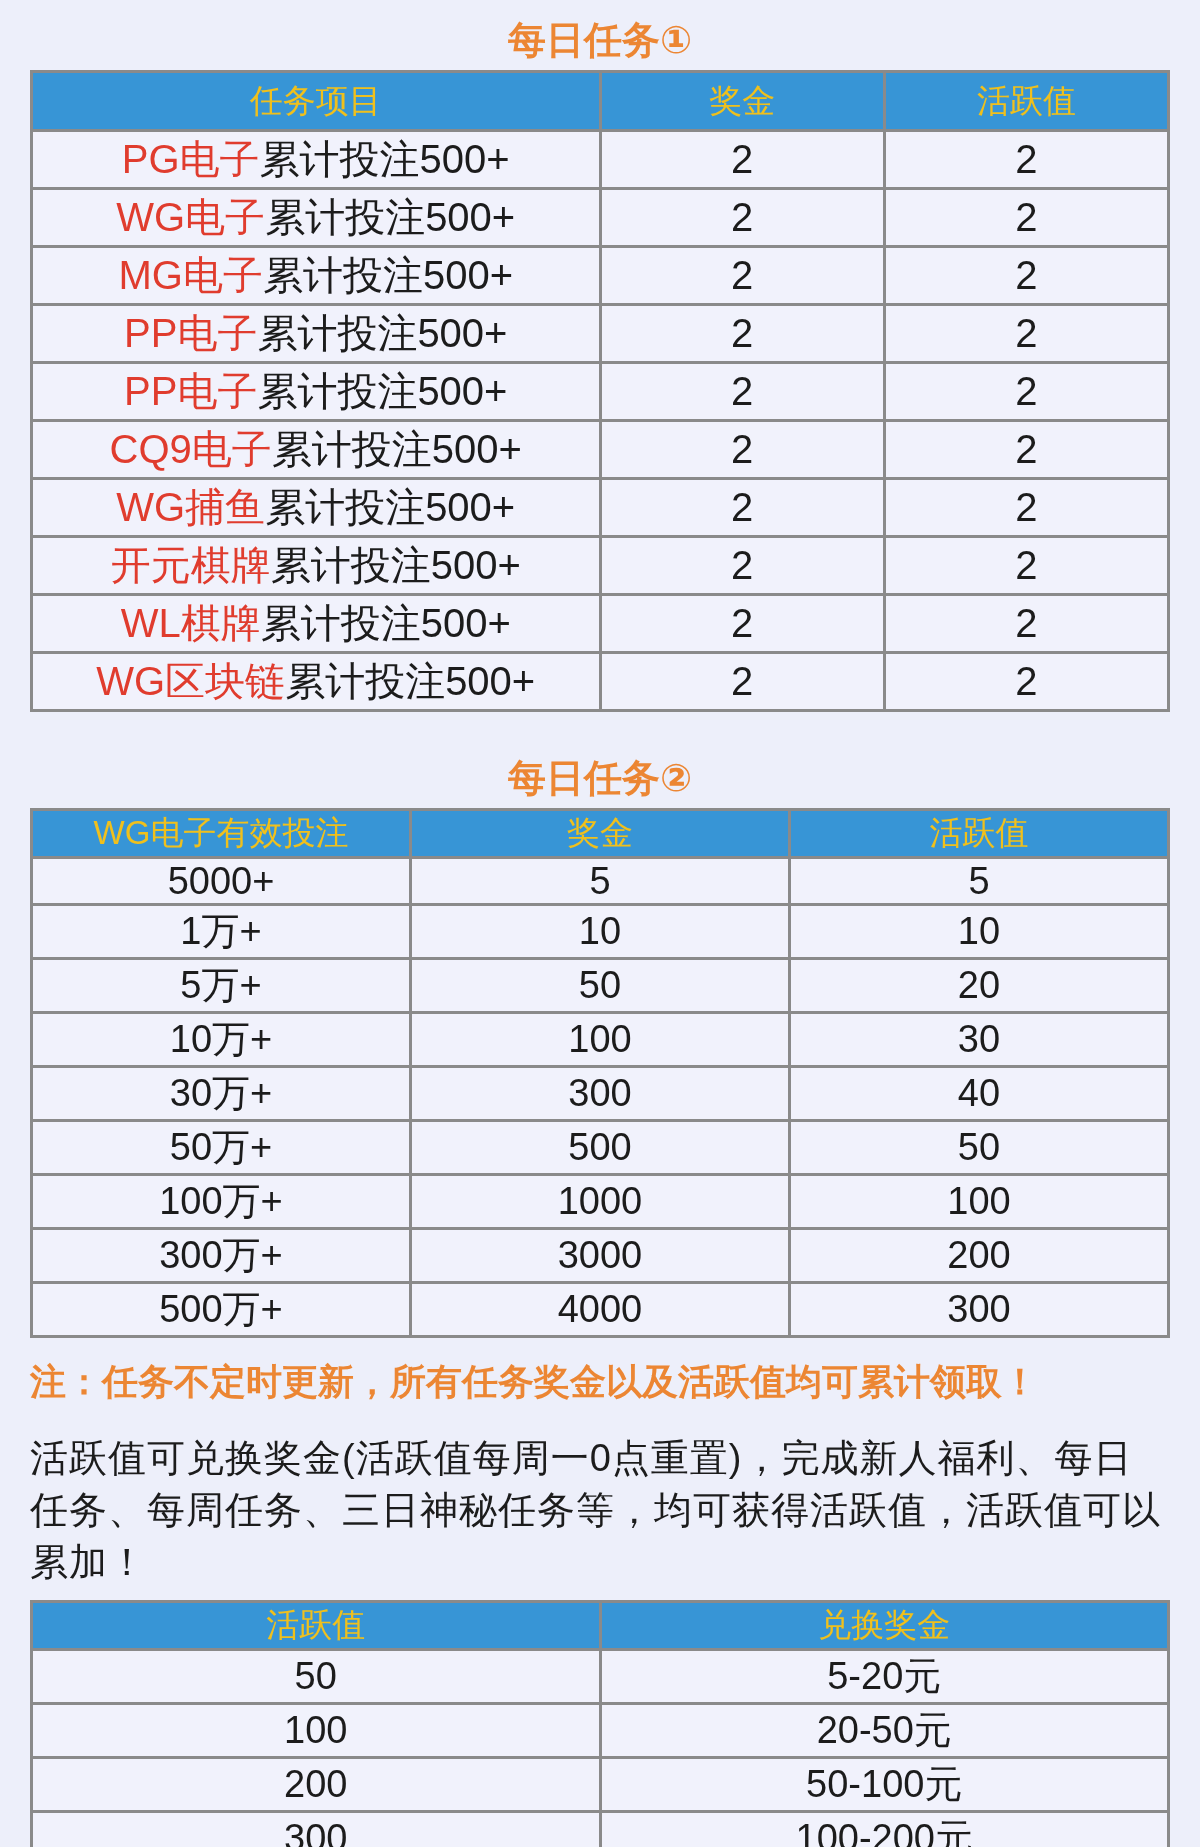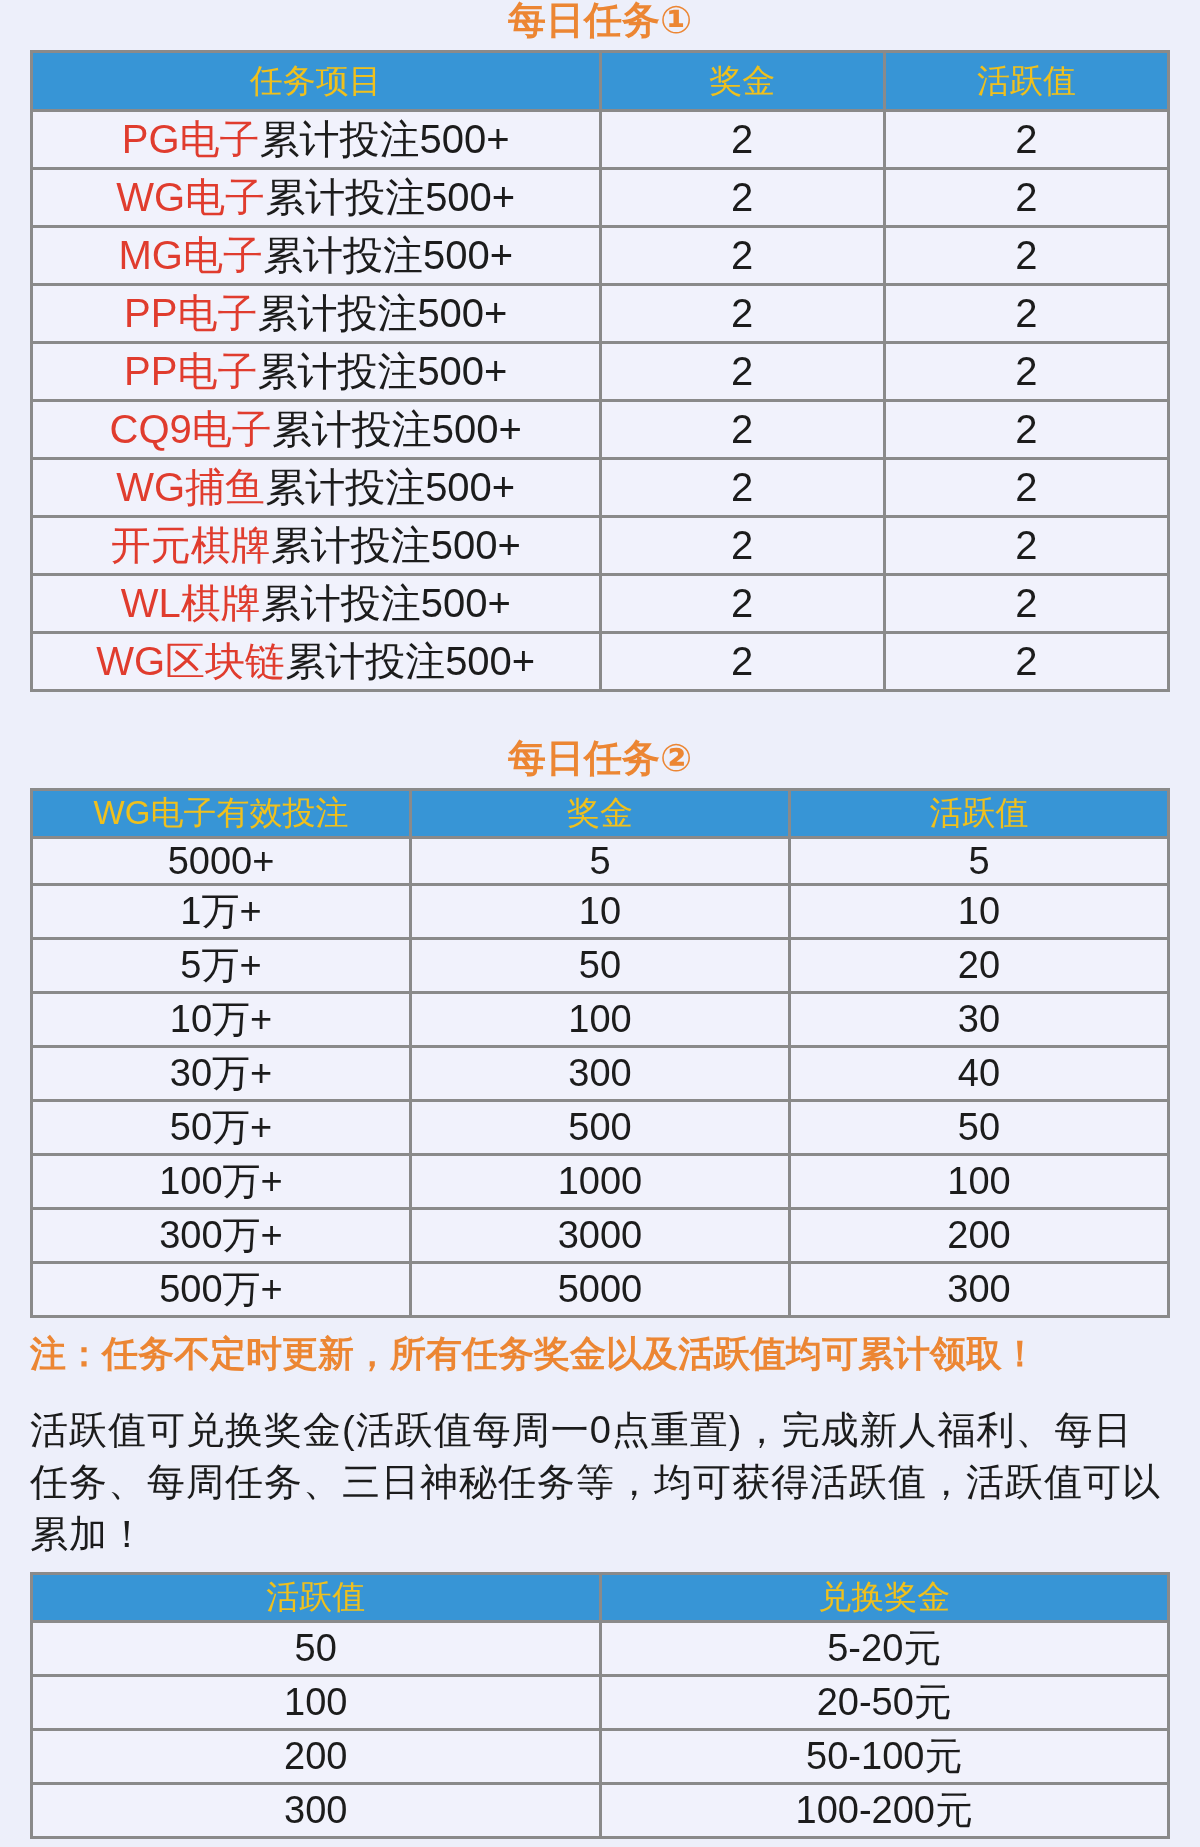--- a/index.html
+++ b/index.html
@@ -10,20 +10,21 @@
   }
   body { height: 1847px; overflow: hidden; }
   .page { padding: 0 30px 40px 30px; }
 
   .sec-title {
     text-align: center;
     color: #ec8633;
     font-weight: bold;
     font-size: 38px;
     line-height: 40px;
+    padding-top: 20px;
     margin-bottom: 10px;
   }
   .sec-title.second { padding-top: 46px; }
 
   table {
     width: 100%;
     border-collapse: collapse;
     table-layout: fixed;
   }
   th {
@@ -56,21 +57,21 @@
 
   
   .t3 th { width: 50%; height: 45px; }
   .t3 td { height: 47px; font-size: 38px; }
 
   .note {
     color: #ec8633;
     font-weight: bold;
     font-size: 36px;
     line-height: 40px;
-    margin-top: 16px;
+    margin-top: 24px;
   }
   .desc {
     color: #1c1c1c;
     font-size: 38px;
     line-height: 52px;
     margin-top: 30px;
     margin-bottom: 12px;
     letter-spacing: 1px;
   }
 </style>
@@ -189,21 +190,21 @@
         <td>1000</td>
         <td>100</td>
       </tr>
       <tr>
         <td>300万+</td>
         <td>3000</td>
         <td>200</td>
       </tr>
       <tr>
         <td>500万+</td>
-        <td>5000</td>
+        <td>4000</td>
         <td>300</td>
       </tr>
     </tbody>
   </table>
 
   <div class="note">注：任务不定时更新，所有任务奖金以及活跃值均可累计领取！</div>
 
   <div class="desc">活跃值可兑换奖金(活跃值每周一0点重置)，完成新人福利、每日任务、每周任务、三日神秘任务等，均可获得活跃值，活跃值可以累加！</div>
 
   <table class="t3">

